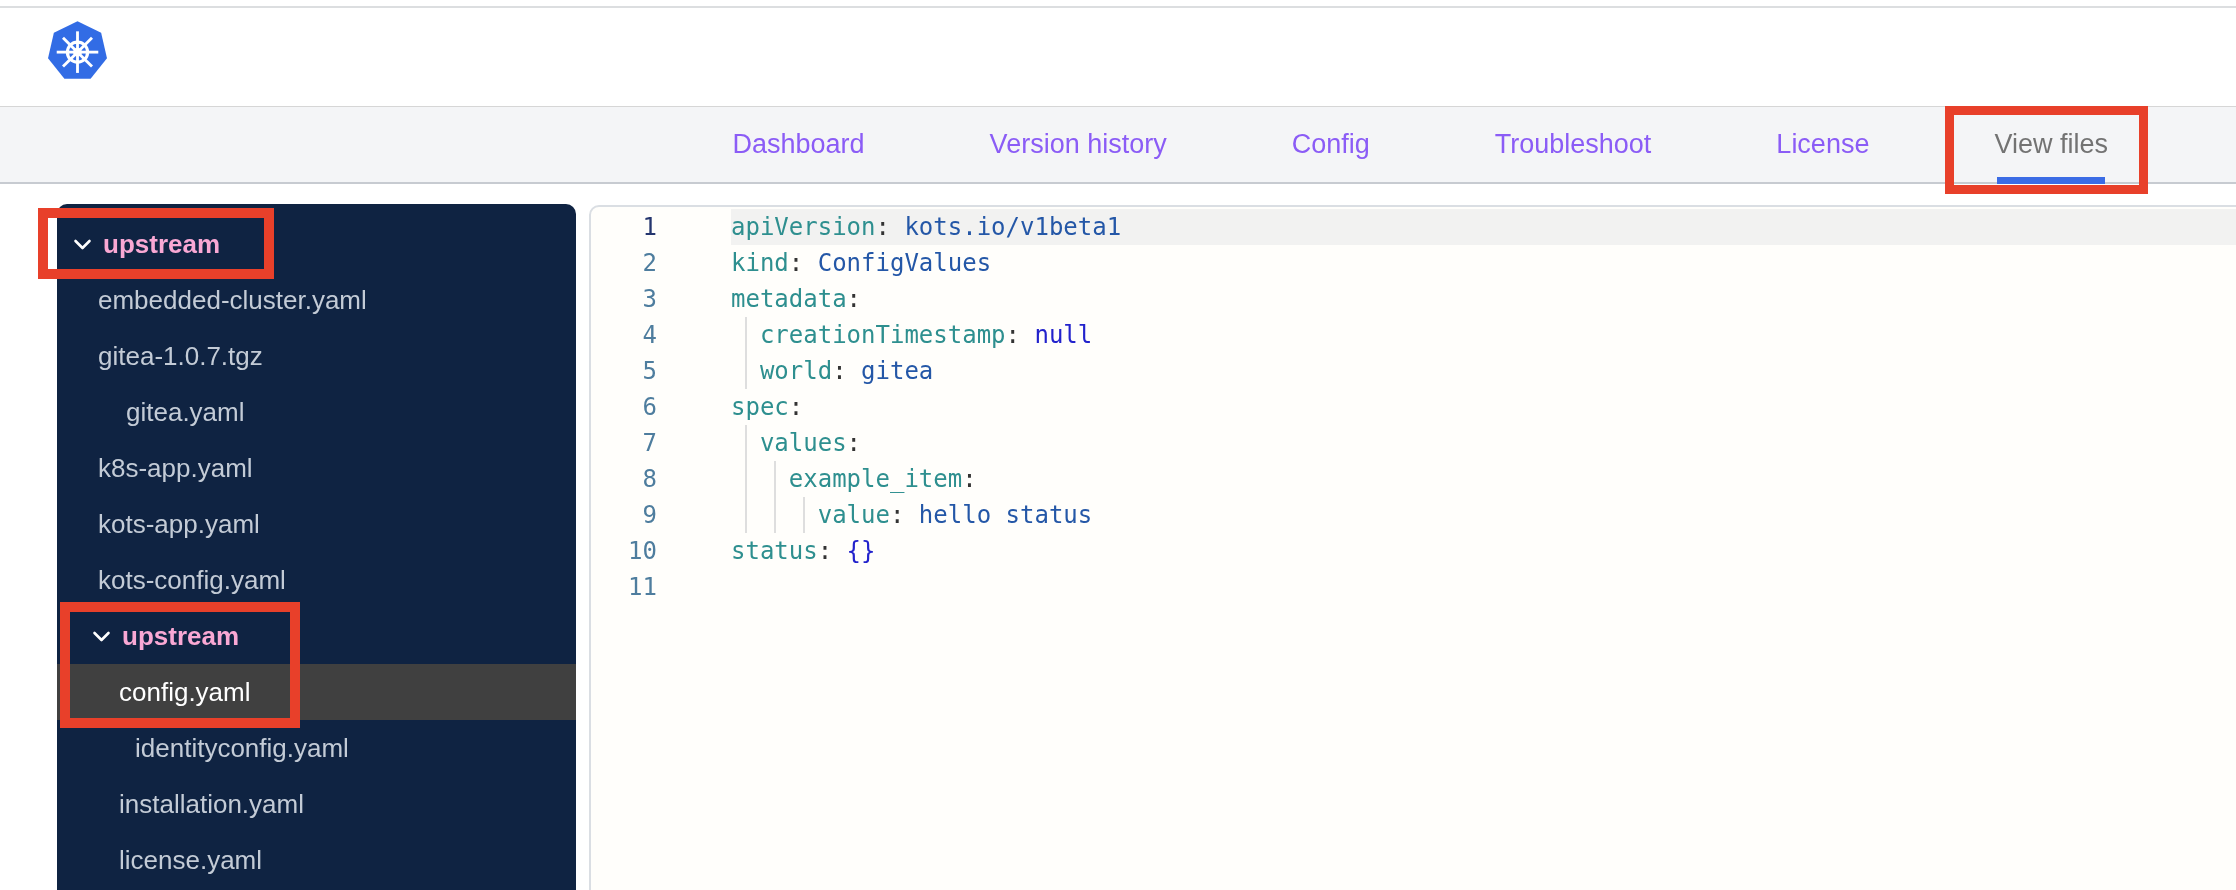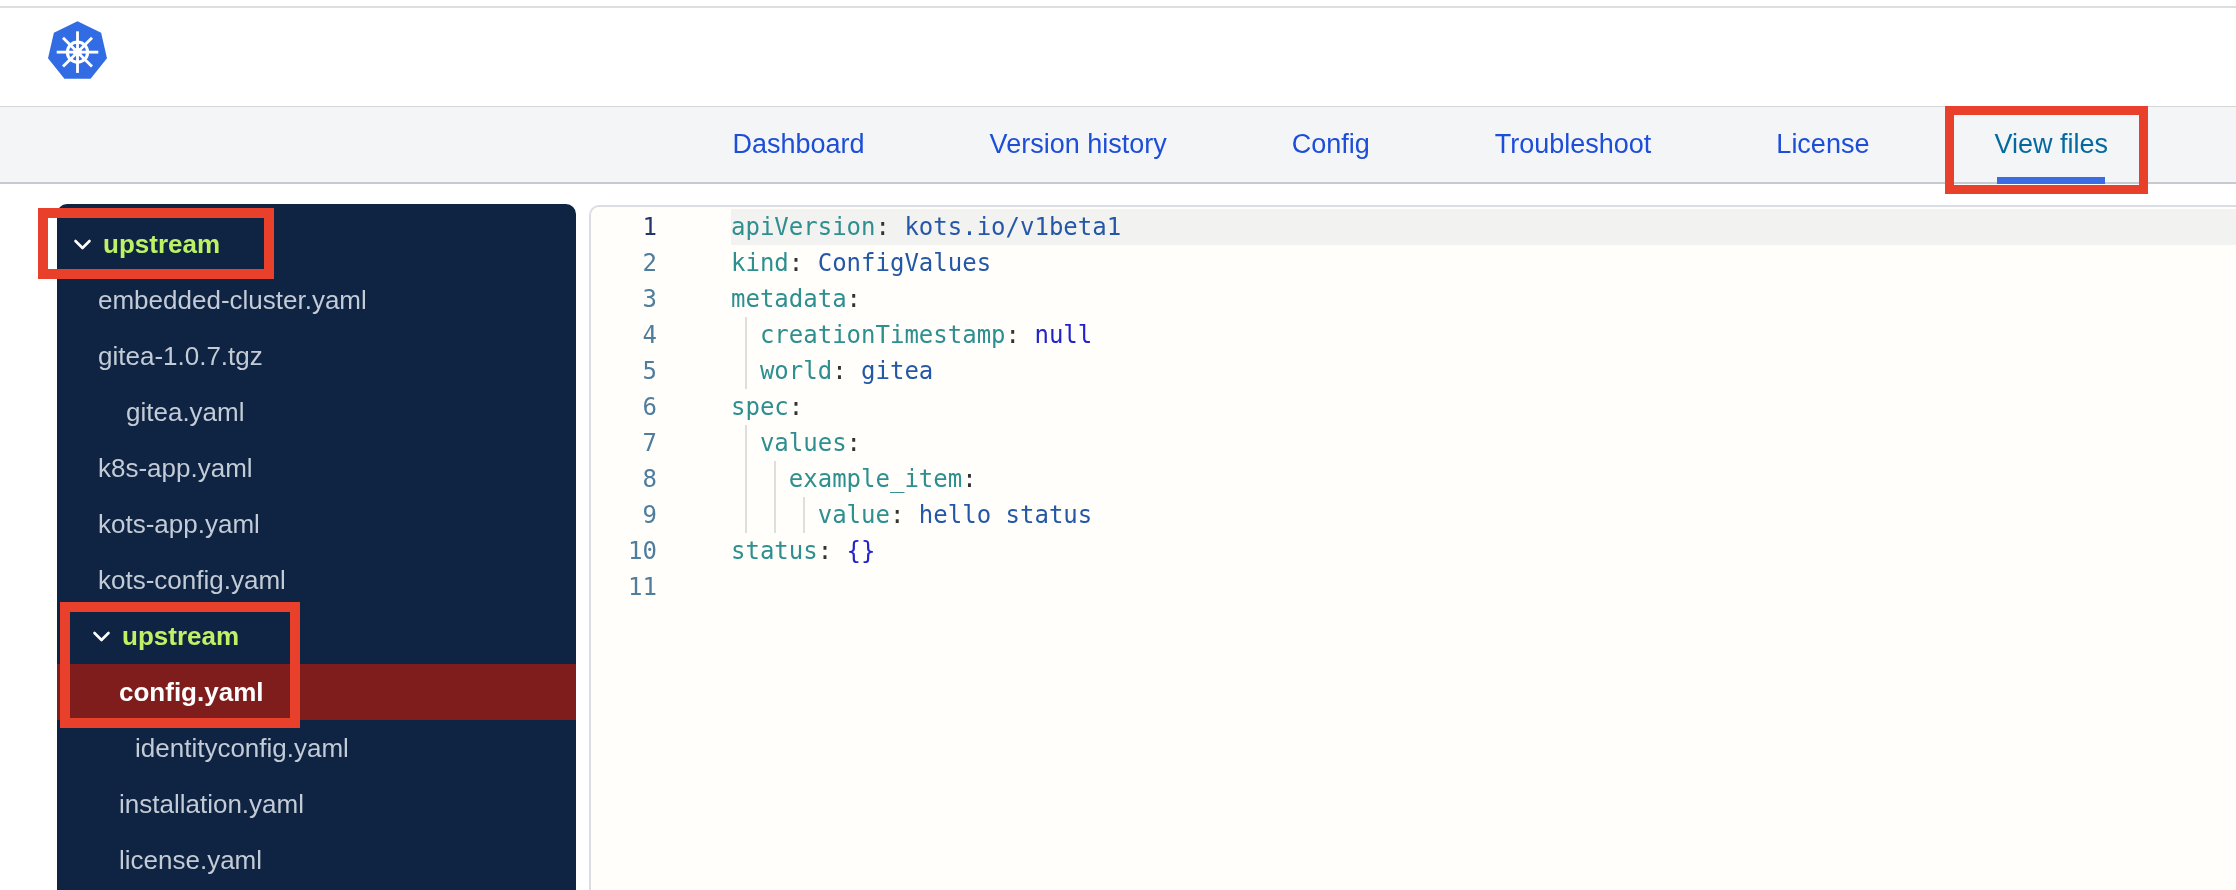--- a/index.html
+++ b/index.html
@@ -20,33 +20,33 @@
   .topnav-tab { height:100%; display:flex; align-items:center; font-size:27px; color:#3d3d3d;
                 position:relative; cursor:pointer; }
   .topnav-tab.active::after { content:""; position:absolute; left:-41px; right:-32px; bottom:0;
                               height:6px; background:#3b6ce5; }
 
   
   .subnav { position:absolute; left:0; top:107px; width:100%; height:77px; background:#f4f5f7;
             border-bottom:2px solid #c7cbd1; }
   .subnav-tabs { position:absolute; inset:0; display:flex; justify-content:flex-end;
                  align-items:center; padding-right:128px; gap:125px; }
-  .subnav-tab { font-size:27px; color:#1d4ed8; position:relative; height:100%;
+  .subnav-tab { font-size:27px; color:#8b5cf6; position:relative; height:100%;
                 display:flex; align-items:center; cursor:pointer; }
-  .subnav-tab.active { color:#0369a1; }
+  .subnav-tab.active { color:#737373; }
   .subnav-tab.active::after { content:""; position:absolute; left:3px; right:3px; bottom:-2px;
                               height:7px; background:#3b6ce5; }
 
   
   .sidebar { position:absolute; left:57px; top:204px; width:519px; bottom:0;
              background:#0f2342; border-radius:10px 10px 0 0; padding-top:12px; overflow:hidden; }
   .tree-row { height:56px; display:flex; align-items:center; cursor:pointer; position:relative;
               color:#c3cbd6; font-size:26px; }
-  .tree-row.folder { color:#bef264; font-weight:700; }
-  .tree-row.selected { background:#7f1d1d; color:#ffffff; font-weight:700;align-items:center; }
+  .tree-row.folder { color:#f9a8d4; font-weight:700; }
+  .tree-row.selected { background:#404040; color:#ffffff; font-weight:400;align-items:center; }
   .tree-chevron { display:inline-flex; align-items:center; margin-right:11px; }
   .tree-label { white-space:nowrap; }
 
   
   .editor { position:absolute; left:589px; top:205px; right:-6px; bottom:-6px; background:#fffefb;
             border:2px solid #dadee3; border-radius:10px 0 0 0; padding-top:2px; overflow:hidden; }
   .cm-line { display:flex; height:36px; font-family:"DejaVu Sans Mono", monospace;
              font-size:24px; line-height:36px; cursor:text; }
   .gutter { flex:0 0 140px; text-align:right; padding-right:74px; color:#4e7d9e; user-select:none; }
   .cm-line.active .gutter { color:#24356e; }

